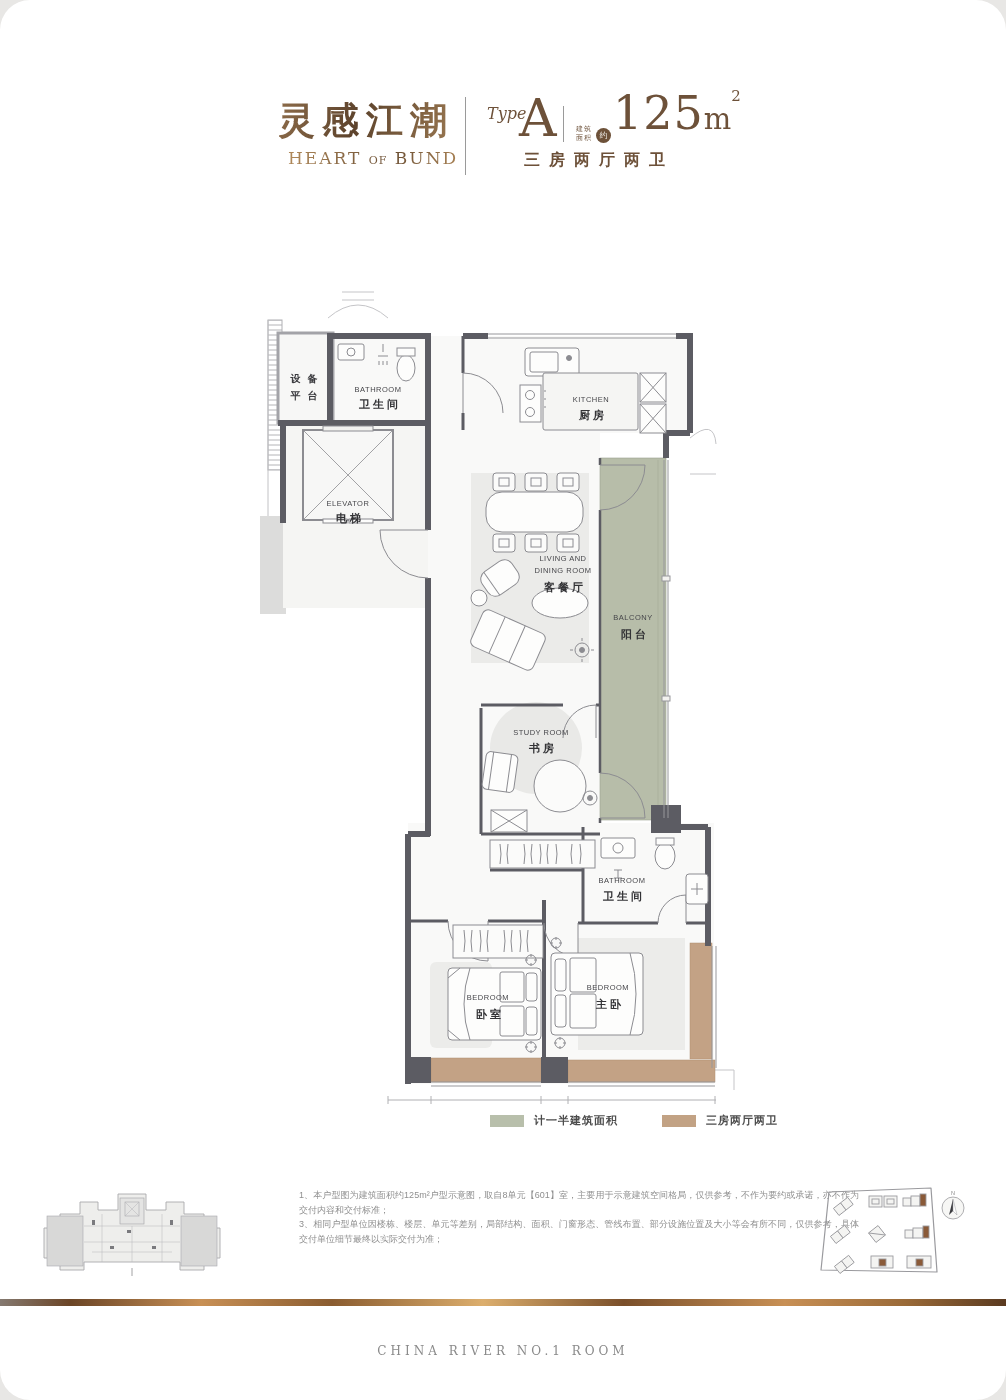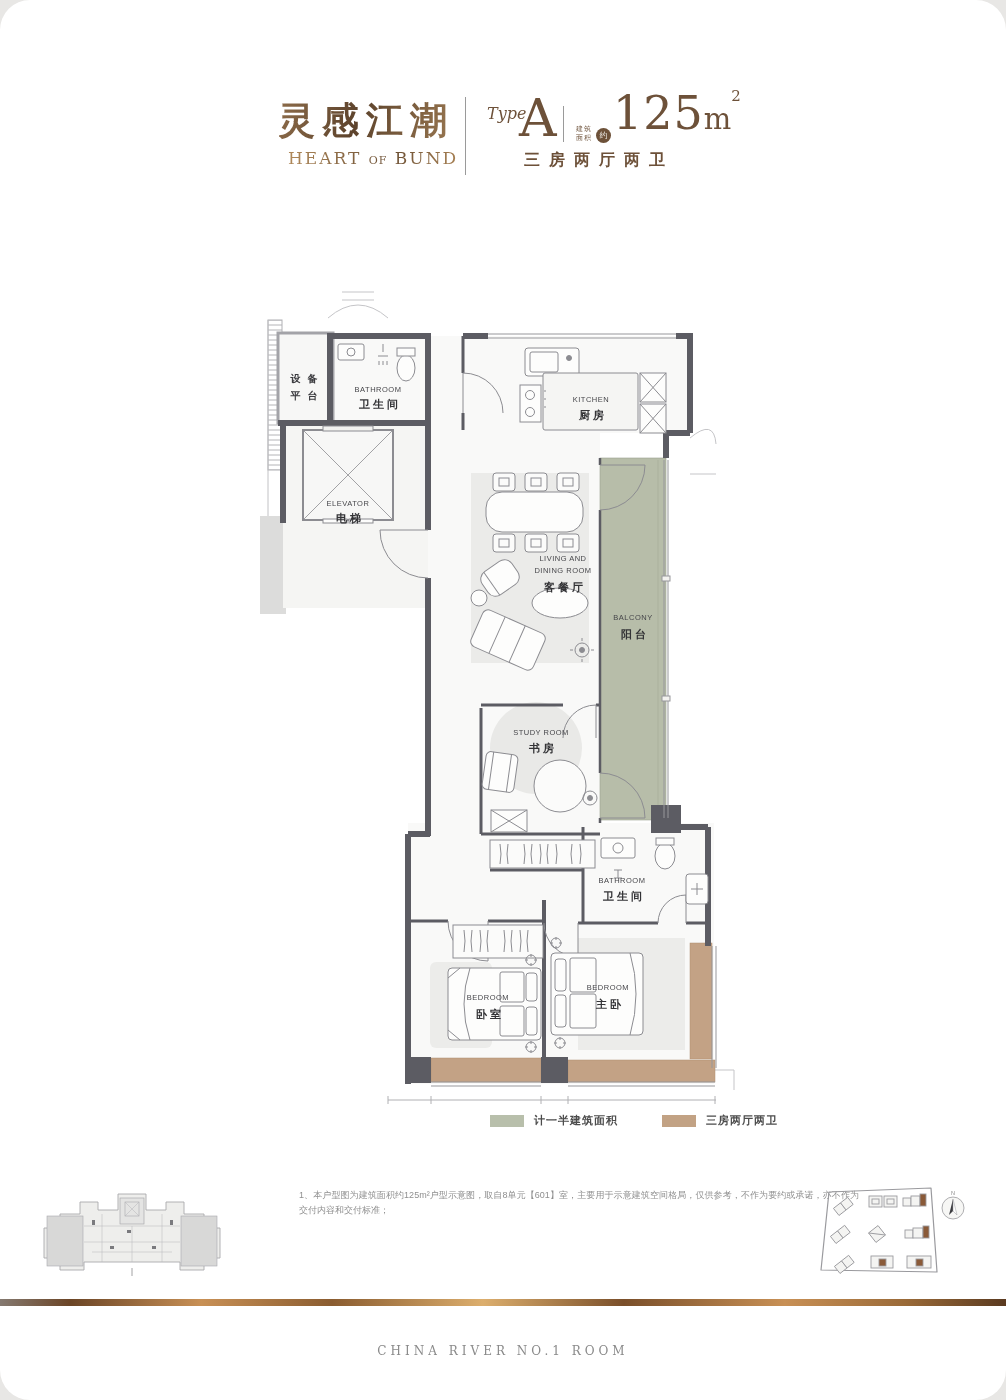--- a/index.html
+++ b/index.html
@@ -307,20 +307,21 @@
         <rect x="95" y="50" width="4" height="3"></rect>
       <rect x="138" y="40" width="3" height="5"></rect>
         <rect x="78" y="66" width="4" height="3"></rect>
       <rect x="120" y="66" width="4" height="3"></rect>
     </g>
     <path d="M100,88 V96" stroke="#8a8a8e" stroke-width="0.8"></path>
   </svg>
 
   <div class="notes">
     <p>1、本户型图为建筑面积约125m²户型示意图，取自8单元【601】室，主要用于示意建筑空间格局，仅供参考，不作为要约或承诺，亦不作为交付内容和交付标准；</p>
+    <p>3、相同户型单位因楼栋、楼层、单元等差别，局部结构、面积、门窗形态、管线布置、部分设施位置及大小等会有所不同，仅供参考，具体交付单位细节最终以实际交付为准；</p>
   </div>
 
   <svg class="siteplan" width="160" height="106" viewBox="0 0 160 106">
     <polygon points="16,8 118,4 124,88 8,86" fill="none" stroke="#9a9a9e" stroke-width="1.2" stroke-linejoin="round"></polygon>
     <g stroke="#9b9b9f" stroke-width="0.9" fill="#f4f4f2">
       <g transform="translate(30,22) rotate(-38)">
           <rect x="-9" y="-4" width="9" height="9"></rect>
           <rect x="0" y="-4" width="9" height="9"></rect>
         </g>
       <g transform="translate(27,50) rotate(-38)">

